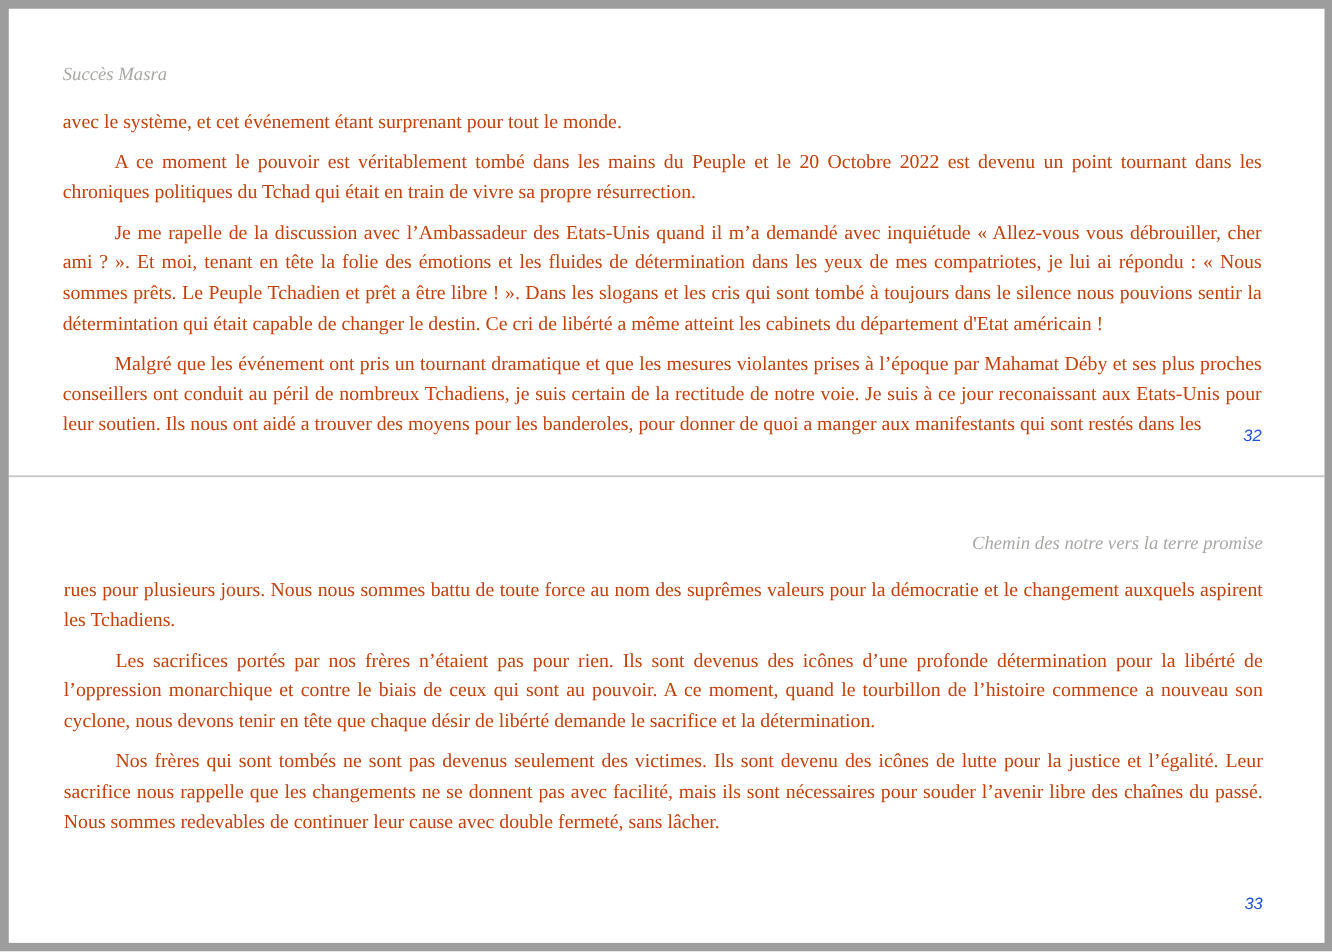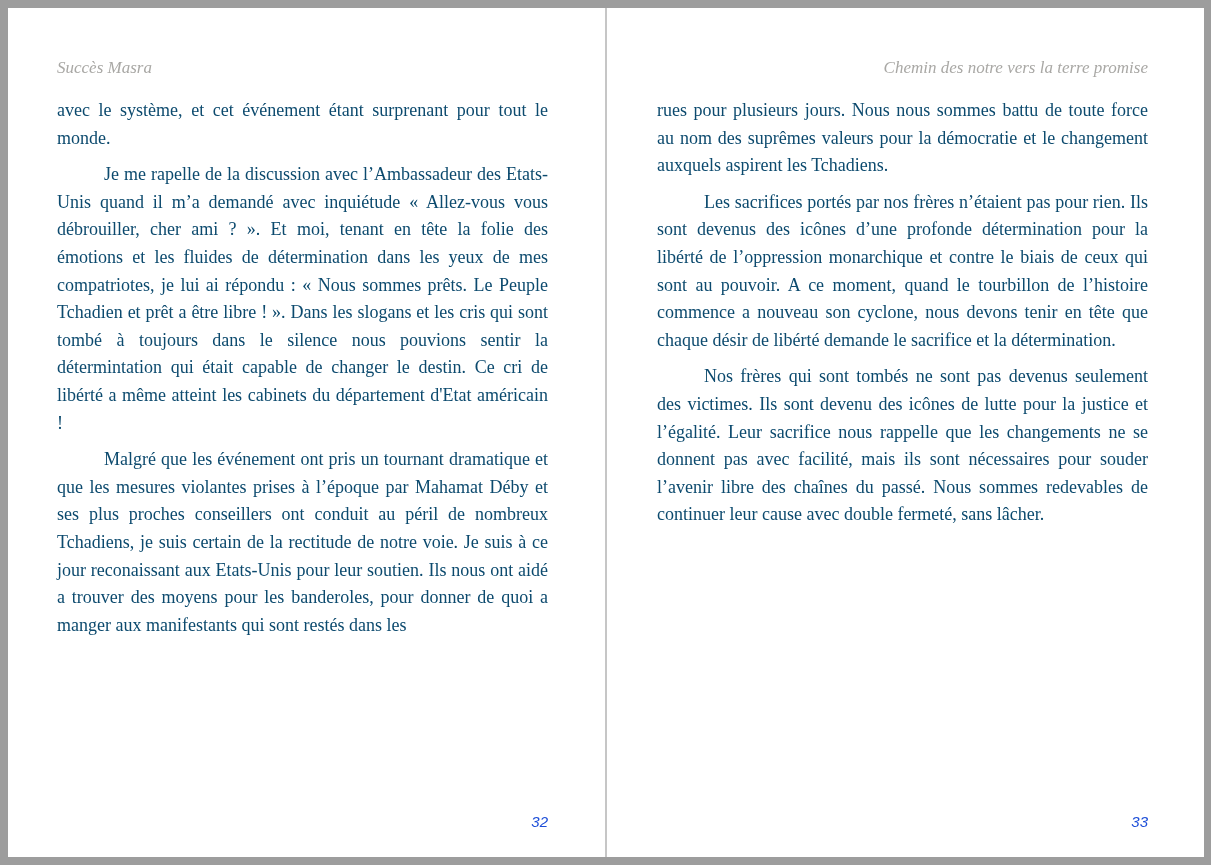--- a/index.html
+++ b/index.html
@@ -11,20 +11,21 @@
   .spread {
     position: relative;
     width: 1211px;
     height: 865px;
     box-sizing: border-box;
     border: 8px solid #9d9d9d;
     border-right-width: 7px;
     background: #ffffff;
     display: flex;
     overflow: hidden;
+    flex-direction: column;
   }
   .page {
     position: relative;
     flex: 1 1 0;
     box-sizing: border-box;
     background: #ffffff;
   }
   .page.left  { padding: 50px 57px 0 49px; }
   .page.right { padding: 50px 56px 0 50px; }
   .divider {
@@ -37,21 +38,21 @@
     color: #a9a8a5;
     height: 22px;
     margin-bottom: 17px;
     white-space: nowrap;
   }
   .running-header.align-right { text-align: right; }
   .para {
     margin: 0 0 9px 0;
     font-size: 18px;
     line-height: 27.6px;
-    color: #0c4a6e;
+    color: #c2410c;
     text-align: justify;
     text-indent: 47px;
   }
   .para.no-indent { text-indent: 0; }
   .page-number {
     position: absolute;
     bottom: 27px;
     font-family: "Liberation Sans", sans-serif;
     font-size: 15px;
     color: #1d4ed8;
@@ -63,20 +64,21 @@
 </style>
 </head>
 <body>
 
 <div class="spread">
 
   <div class="page left">
     <div class="running-header">Succès Masra</div>
     <div>
       <p class="para no-indent">avec le système, et cet événement étant surprenant pour tout le monde.</p>
+      <p class="para">A ce moment le pouvoir est véritablement tombé dans les mains du Peuple et le 20 Octobre 2022 est devenu un point tournant dans les chroniques politiques du Tchad qui était en train de vivre sa propre résurrection.</p>
       <p class="para">Je me rapelle de la discussion avec l’Ambassadeur des Etats-Unis quand il m’a demandé avec inquiétude « Allez-vous vous débrouiller, cher ami ? ». Et moi, tenant en tête la folie des émotions et les fluides de détermination dans les yeux de mes compatriotes, je lui ai répondu : « Nous sommes prêts. Le Peuple Tchadien et prêt a être libre ! ». Dans les slogans et les cris qui sont tombé à toujours dans le silence nous pouvions sentir la détermintation qui était capable de changer le destin. Ce cri de libérté a même atteint les cabinets du département d'Etat américain !</p>
       <p class="para">Malgré que les événement ont pris un tournant dramatique et que les mesures violantes prises à l’époque par Mahamat Déby et ses plus proches conseillers ont conduit au péril de nombreux Tchadiens, je suis certain de la rectitude de notre voie. Je suis à ce jour reconaissant aux Etats-Unis pour leur soutien. Ils nous ont aidé a trouver des moyens pour les banderoles, pour donner de quoi a manger aux manifestants qui sont restés dans les</p>
     </div>
     <div class="page-number">32</div>
   </div>
 
   <div class="divider"></div>
 
   <div class="page right">
     <div class="running-header align-right">Chemin des notre vers la terre promise</div>

